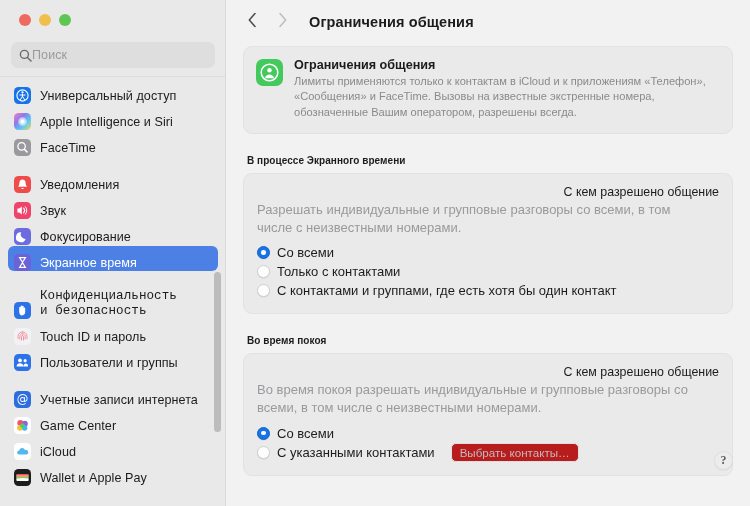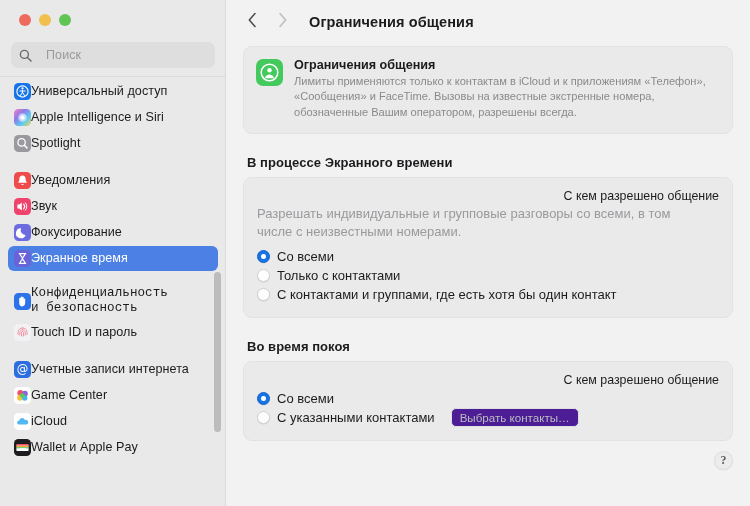--- a/index.html
+++ b/index.html
@@ -46,42 +46,43 @@
   .light.max   { background: #61c555; }
 
   #search-wrap { padding: 6px 11px 0 11px; }
   #search-field {
     height: 26px;
     background: #dedede;
     border-radius: 7px;
     display: flex;
     align-items: center;
     padding: 0 8px;
-    gap: 14px;
+    gap: 0;
   }
   #search-field svg { flex: 0 0 auto; display: block; }
   #search-placeholder {
     font-size: 12.5px;
     color: #9a9a9a;
     letter-spacing: 0.1px;
   }
 
   #sidebar-divider {
     height: 1px;
     background: #dcdcdc;
     margin: 8px 0 2px 0;
   }
 
   #sidebar-list {
     padding: 0 8px;
   }
 
   .s-item {
     display: flex;
-    align-items: center;
+    align-items: flex-end;
+    gap: 9px;
     height: 25px;
     padding: 0 6px;
     border-radius: 6px;
     margin-bottom: 1px;
     cursor: default;
   }
   .s-item.tall { height: 36px; font-family: Liberation Mono, monospace; }
   .s-item.selected { background: #4d80e4; }
   .s-item.selected .s-label { color: #ffffff; }
 
@@ -200,21 +201,21 @@
     margin-bottom: 2px;
   }
   #banner-desc {
     font-size: 11.1px;
     color: #8a8a8e;
     line-height: 1.38;
     max-width: 432px;
   }
 
   .section-title {
-    font-size: 13px;
+    font-size: 10px;
     font-weight: bold;
     color: #1c1c1e;
     margin: 21px 0 7px 4px;
     letter-spacing: 0.05px;
   }
 
   .group-card { padding: 11px 13px 13px 13px; }
 
   .group-heading {
     font-size: 12.4px;
@@ -262,21 +263,21 @@
     font-size: 13px;
     color: #1c1c1e;
   }
 
   #choose-contacts-btn {
     margin-left: 9px;
     height: 19px;
     padding: 0 8px;
     border: 1px solid #dfdfe1;
     border-radius: 5px;
-    background: #4c1d95;
+    background: #b91c1c;
     font-size: 11.6px;
     color: #bcbcbf;
     display: flex;
     align-items: center;
   }
 
   #help-button {
     position: absolute;
     right: 17px;
     bottom: 36px;
@@ -342,21 +343,21 @@
         <span class="s-label">Apple Intelligence и Siri</span>
       </div>
 
       <div class="s-item">
         <span class="ic ic-spotlight">
           <svg width="17" height="17" viewBox="0 0 17 17">
             <circle cx="7.6" cy="7.4" r="3.7" fill="none" stroke="#fff" stroke-width="1.3"></circle>
             <line x1="10.3" y1="10.2" x2="13" y2="12.9" stroke="#fff" stroke-width="1.5" stroke-linecap="round"></line>
           </svg>
         </span>
-        <span class="s-label">Spotlight</span>
+        <span class="s-label">FaceTime</span>
       </div>
 
       <div class="s-gap"></div>
 
       <div class="s-item">
         <span class="ic ic-notifications">
           <svg width="17" height="17" viewBox="0 0 17 17">
             <path d="M8.5 3.4c-2 0-3.1 1.4-3.1 3.3 0 2.1-.6 2.9-1.1 3.4-.2.2-.1.6.3.6h7.8c.4 0 .5-.4.3-.6-.5-.5-1.1-1.3-1.1-3.4 0-1.9-1.1-3.3-3.1-3.3z" fill="#fff"></path>
             <path d="M7.1 11.9a1.45 1.45 0 0 0 2.8 0z" fill="#fff"></path>
           </svg>
@@ -416,20 +417,31 @@
               <path d="M8.5 7.5c-.6 0-1 .5-1 1.1v3.5"></path>
               <path d="M8.5 5.7c1.5 0 2.7 1.2 2.7 2.8v2.6"></path>
               <path d="M8.5 3.9c2.5 0 4.5 2 4.5 4.6v2"></path>
               <path d="M8.5 7.5c.6 0 1 .5 1 1.1v3.5"></path>
             </g>
           </svg>
         </span>
         <span class="s-label">Touch ID и пароль</span>
       </div>
 
+      <div class="s-item">
+        <span class="ic ic-users">
+          <svg width="17" height="17" viewBox="0 0 17 17">
+            <circle cx="6" cy="6.4" r="1.9" fill="#fff"></circle>
+            <circle cx="11.1" cy="6.7" r="1.6" fill="#fff"></circle>
+            <path d="M2.6 12.4c0-1.9 1.5-3.1 3.4-3.1s3.4 1.2 3.4 3.1z" fill="#fff"></path>
+            <path d="M9.4 12.4c0-1.6 0.9-3 2.4-3 1.4 0 2.3 1.1 2.3 3z" fill="#fff"></path>
+          </svg>
+        </span>
+        <span class="s-label">Пользователи и группы</span>
+      </div>
 
       <div class="s-gap"></div>
 
       <div class="s-item">
         <span class="ic ic-internet">
           <svg width="17" height="17" viewBox="0 0 17 17">
             <text x="8.5" y="12.2" font-size="11.5" fill="#fff" text-anchor="middle" font-family="DejaVu Sans, sans-serif">@</text>
           </svg>
         </span>
         <span class="s-label">Учетные записи интернета</span>
@@ -528,20 +540,21 @@
         </div>
         <div class="radio-row">
           <span class="radio"></span>
           <span class="radio-label">С контактами и группами, где есть хотя бы один контакт</span>
         </div>
       </div>
 
       <div class="section-title">Во время покоя</div>
       <div class="card group-card">
         <div class="group-heading">С кем разрешено общение</div>
+        <div class="group-desc">Во время покоя разрешать индивидуальные и групповые разговоры со всеми, в том числе с неизвестными номерами.</div>
 
         <div class="radio-row">
           <span class="radio on"></span>
           <span class="radio-label">Со всеми</span>
         </div>
         <div class="radio-row">
           <span class="radio"></span>
           <span class="radio-label">С указанными контактами</span>
           <span id="choose-contacts-btn">Выбрать контакты…</span>
         </div>

